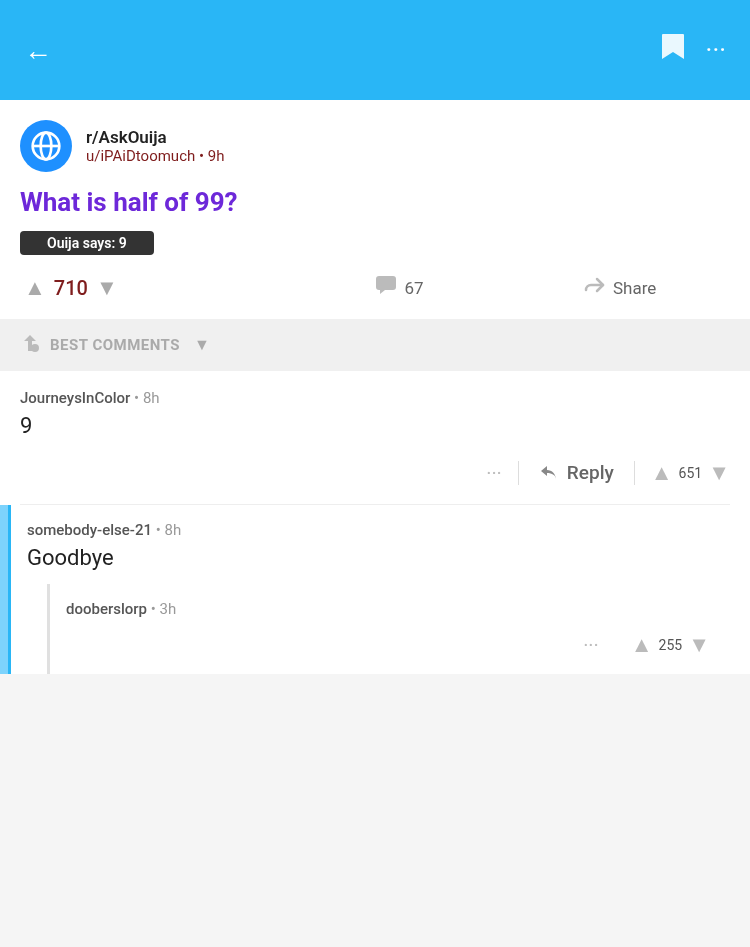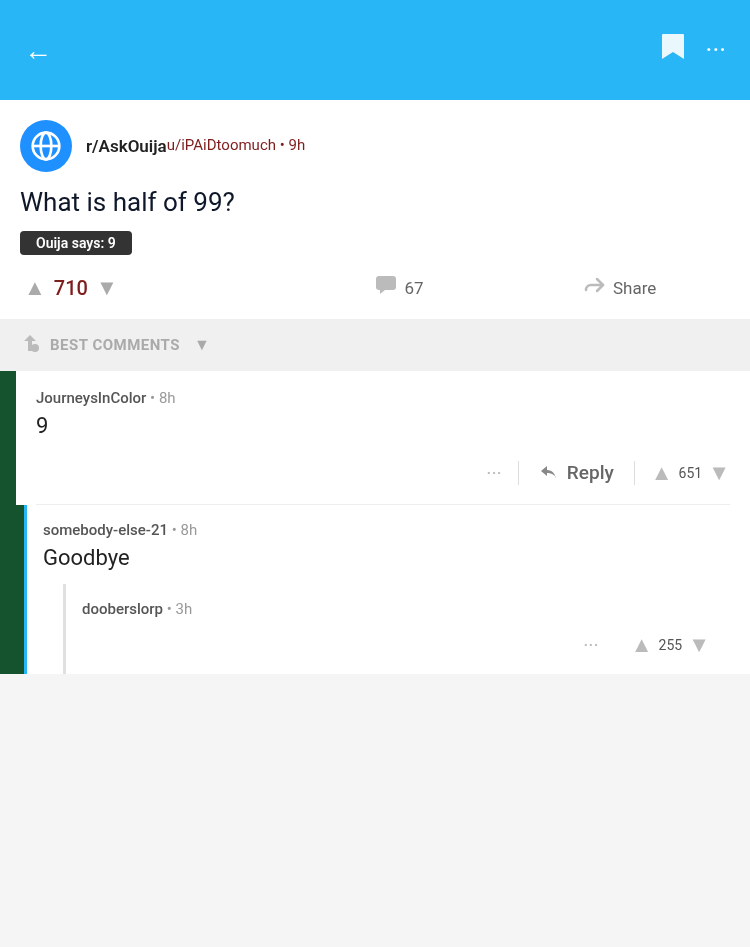--- a/index.html
+++ b/index.html
@@ -52,44 +52,44 @@
       display: flex;
       align-items: center;
       justify-content: center;
       flex-shrink: 0;
     }
     .subreddit-avatar svg {
       width: 32px;
       height: 32px;
       fill: white;
     }
-    .post-meta-text { display: flex; flex-direction: row; }
+    .post-meta-text { display: flex; flex-direction: column; }
     .subreddit-name {
       font-weight: 600;
       font-size: 17px;
       color: #222;
     }
     .post-author {
       font-size: 15px;
       color: #7f1d1d;
     }
     .post-title {
       font-size: 26px;
-      font-weight: 400;
-      color: #0f172a;
+      font-weight: 700;
+      color: #6d28d9;
       margin-bottom: 12px;
       line-height: 1.25;
     }
     .flair {
       display: inline-block;
       background: #333;
       color: white;
       font-size: 14px;
       font-weight: 600;
-      padding: 4px 16px;
+      padding: 4px 27px;
       border-radius: 4px;
       margin-bottom: 16px;
     }
 
     
     .action-bar {
       display: flex;
       align-items: center;
       gap: 0;
       padding: 4px 0 2px 0;
@@ -140,22 +140,21 @@
       color: #aaa;
       letter-spacing: 0.5px;
     }
     .sort-chevron {
       font-size: 14px;
       color: #aaa;
     }
 
     
     .comments-container {
-      background: #14532d;
-      padding-left: 16px;
+      background: #7dd3fc;
     }
 
     
     .comment-top {
       padding: 18px 20px 0 20px;
       background: white;
     }
     .comment-meta {
       font-size: 15px;
       color: #999;

